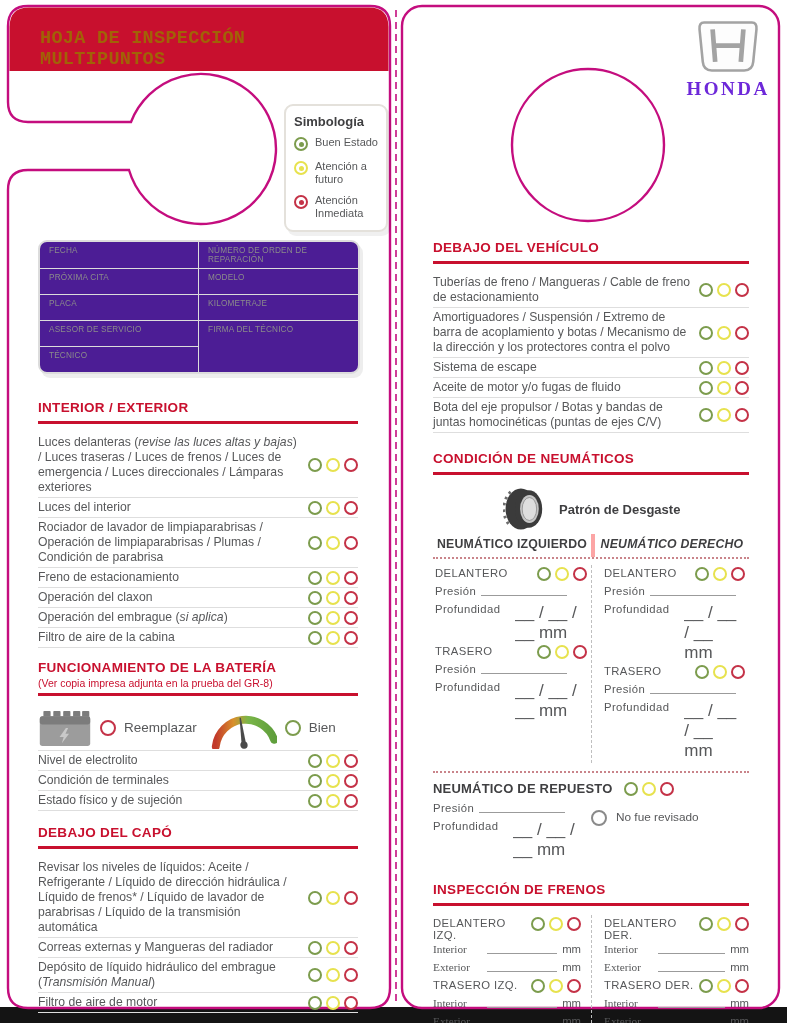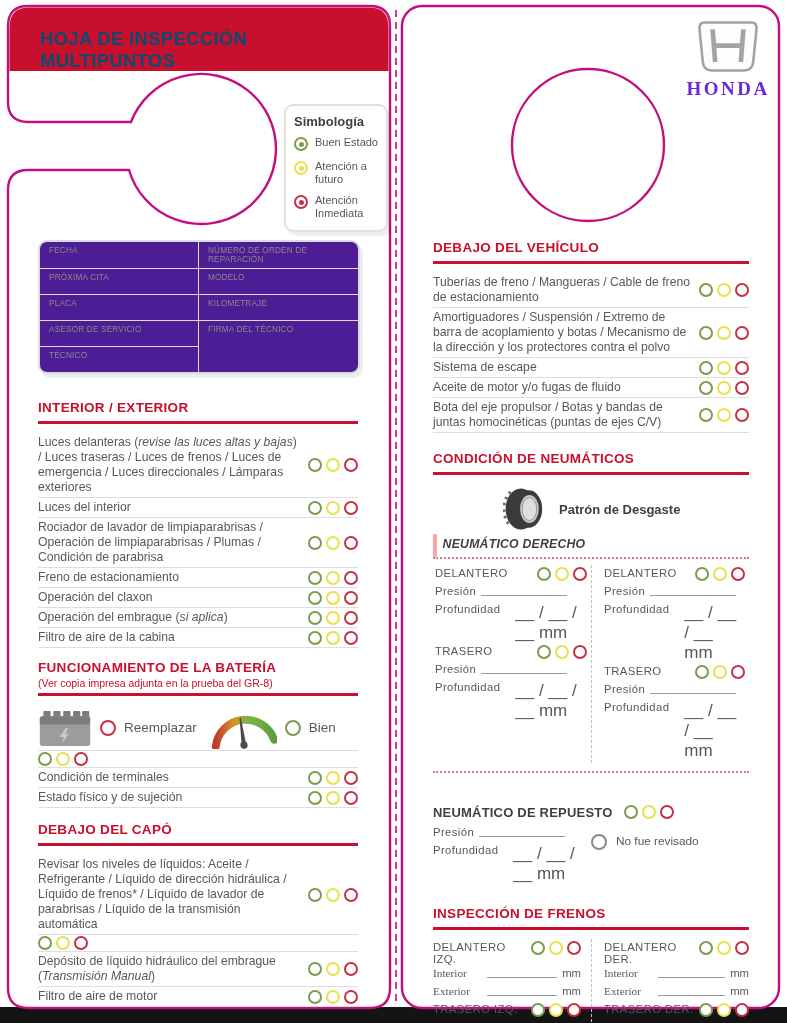--- a/index.html
+++ b/index.html
@@ -17,21 +17,21 @@
   .row  { display:flex; align-items:center; border-bottom:1px solid #dedede; padding:1px 0; }
   .rtxt { flex:1; font-size:12.2px; line-height:15px; color:#57585a; padding:1px 6px 1px 0; }
   .rtxt i { font-style:italic; }
 
   .dots { display:flex; gap:4px; flex:none; align-items:center; }
   .dot  { width:14px; height:14px; border:2.2px solid currentColor; border-radius:50%; background:#fff; display:inline-block; }
   .big-dot { width:16px; height:16px; border:2.2px solid currentColor; border-radius:50%; background:#fff; display:inline-block; flex:none; }
   .g{color:#7c9c4d} .y{color:#e7e24e} .r{color:#c43247} .gray{color:#8a8a8a}
 
   
-  .title { position:absolute; left:40px; top:28px; width:330px; font-size:18.5px; font-weight:bold; color:#0c4a6e; letter-spacing:.3px; }
+  .title { position:absolute; left:40px; top:28px; width:330px; font-size:18.5px; font-weight:bold; color:#a16207; letter-spacing:.3px;font-family:Liberation Mono, monospace; }
 
   .simbologia { position:absolute; left:284px; top:104px; width:104px; background:#fff; border:2px solid #e4e1db; border-radius:9px; padding:8px 7px 2px 8px; box-shadow:3px 4px 0 rgba(0,0,0,.06); }
   .simbologia .s-title { font-size:13px; font-weight:bold; color:#3f3f41; margin-bottom:7px; }
   .leg-item { display:flex; gap:7px; margin-bottom:9px; align-items:flex-start; }
   .ldot { width:14px; height:14px; border:2px solid currentColor; border-radius:50%; position:relative; flex:none; margin-top:1px; }
   .ldot::after { content:""; position:absolute; inset:2.5px; border-radius:50%; background:currentColor; }
   .leg-item .ltxt { font-size:11px; line-height:12.5px; color:#57585a; }
 
   .info-table { position:absolute; left:38px; top:240px; width:322px; background:#4c1d95; border:2px solid #dcdcdc; border-radius:9px; box-shadow:3px 4px 0 rgba(0,0,0,.07); display:grid; grid-template-columns:1fr 1fr; grid-auto-rows:26px; overflow:hidden; }
   .cell { padding:4px 6px 0 9px; font-size:8.2px; letter-spacing:.2px; color:#8b8b8b; border-top:1px solid #dcdcdc; }
@@ -55,21 +55,21 @@
   .tire-body { display:grid; grid-template-columns:1fr 1fr; border-top:2px dotted #c9848a; border-bottom:2px dotted #c9848a; padding:6px 0 8px 0; }
   .tire-col { padding:0 4px 0 2px; }
   .tire-col.rt { border-left:1px dashed #bfbfbf; padding-left:12px; }
   .mini-row { display:flex; align-items:flex-start; margin:2px 0; min-height:16px; }
   .mini-row .ml { font-size:11.3px; color:#57585a; letter-spacing:.4px; }
   .mini-row .sp { flex:1; }
   .fill-line { width:86px; border-bottom:1.4px solid #9b9b9b; height:11px; margin-left:5px; }
   .blanks { font-size:17px; color:#57585a; margin-left:15px; }
 
   .repuesto { padding-top:8px; }
-  .rep-head { display:flex; align-items:flex-start; gap:12px;margin-top:24px; }
+  .rep-head { display:flex; align-items:center; gap:12px; }
   .rep-head .rh { font-size:13px; font-weight:bold; color:#3f3f41; letter-spacing:.2px; }
   .rep-grid { display:grid; grid-template-columns:1fr 1fr; margin-top:4px; }
   .not-checked { display:flex; align-items:flex-start; gap:9px; margin-top:10px; font-size:11.8px; color:#57585a; }
 
   
   .brake-body { display:grid; grid-template-columns:1fr 1fr; }
   .brake-col { padding-right:10px; }
   .brake-col.rt { border-left:1px dashed #bfbfbf; padding-left:12px; padding-right:0; }
   .brake-col .ml2 { width:50px; flex:none; font-size:11.3px; color:#57585a;font-family:Liberation Serif, serif; }
   .brake-col .mm { font-size:11.3px; color:#57585a; margin-left:5px; }
@@ -227,20 +227,21 @@
           <g transform="rotate(-8 50 58)">
             <polygon points="46.5,58 53.5,58 51,16 49,16" fill="#4a4a4a"></polygon>
             <circle cx="50" cy="58" r="5.5" fill="#4a4a4a"></circle>
           </g>
         </svg>
         <span class="big-dot g"></span>
         <span class="lbl">Bien</span>
       </div>
 
       <div class="row">
+        <div class="rtxt">Nivel de electrolito</div>
         <div class="dots">
             <span class="dot g"></span>
             <span class="dot y"></span>
             <span class="dot r"></span>
           </div>
       </div>
       <div class="row">
         <div class="rtxt">Condición de terminales</div>
         <div class="dots">
             <span class="dot g"></span>
@@ -264,20 +265,21 @@
 
       <div class="row">
         <div class="rtxt">Revisar los niveles de líquidos: Aceite / Refrigerante / Líquido de dirección hidráulica / Líquido de frenos* / Líquido de lavador de parabrisas / Líquido de la transmisión automática</div>
         <div class="dots">
             <span class="dot g"></span>
             <span class="dot y"></span>
             <span class="dot r"></span>
           </div>
       </div>
       <div class="row">
+        <div class="rtxt">Correas externas y Mangueras del radiador</div>
         <div class="dots">
             <span class="dot g"></span>
             <span class="dot y"></span>
             <span class="dot r"></span>
           </div>
       </div>
       <div class="row">
         <div class="rtxt"><span>Depósito de líquido hidráulico del embrague (</span><i>Transmisión Manual</i><span>)</span></div>
         <div class="dots">
             <span class="dot g"></span>
@@ -360,20 +362,21 @@
           <ellipse cx="21" cy="27" rx="18" ry="24" fill="#3b3b3b"></ellipse>
           <ellipse cx="30" cy="27" rx="16" ry="22" fill="#3b3b3b"></ellipse>
           <path d="M 9,7 A 18,24 0 0 0 9,47" fill="none" stroke="#6d6d6d" stroke-width="3.5" stroke-dasharray="3 4.5"></path>
           <ellipse cx="31" cy="27" rx="11" ry="16.5" fill="#c6c6c6"></ellipse>
           <ellipse cx="31" cy="27" rx="8.5" ry="13.5" fill="#dedede" stroke="#8d8d8d" stroke-width="1"></ellipse>
         </svg>
         <span class="plbl">Patrón de Desgaste</span>
       </div>
 
       <div class="tire-heads">
+        <div>NEUMÁTICO IZQUIERDO</div>
         <div>NEUMÁTICO DERECHO</div>
       </div>
 
       <div class="tire-body">
 
         <div class="tire-col">
           <div class="mini-row">
               <span class="ml">DELANTERO</span>
               <span class="sp"></span>
             <span class="dots">

